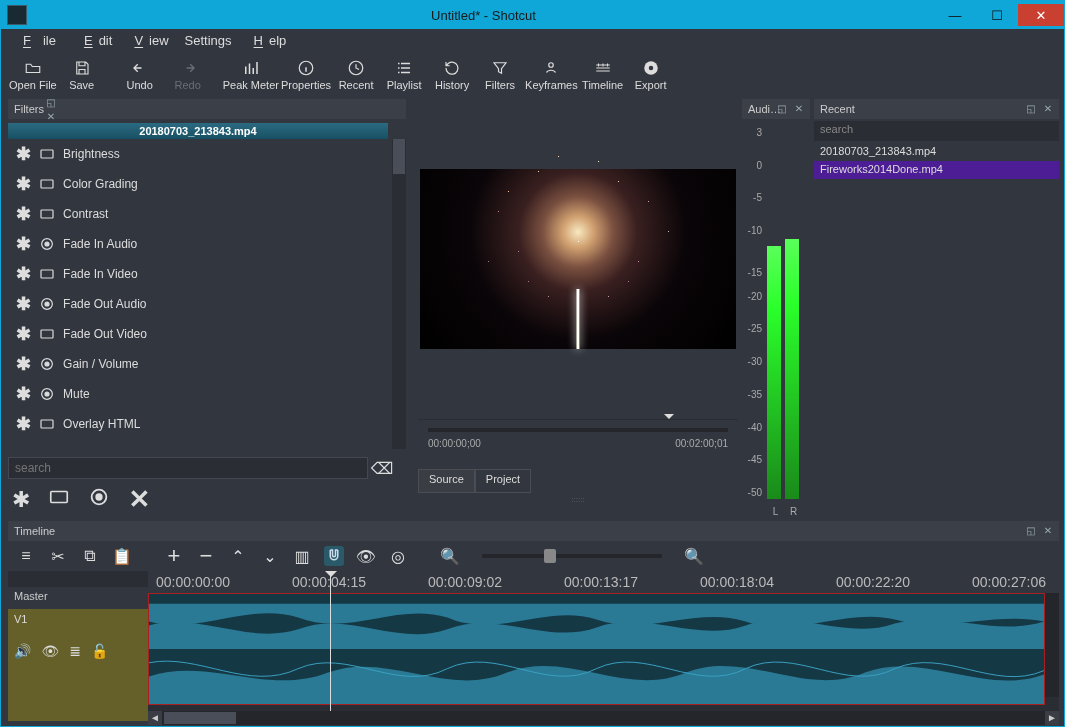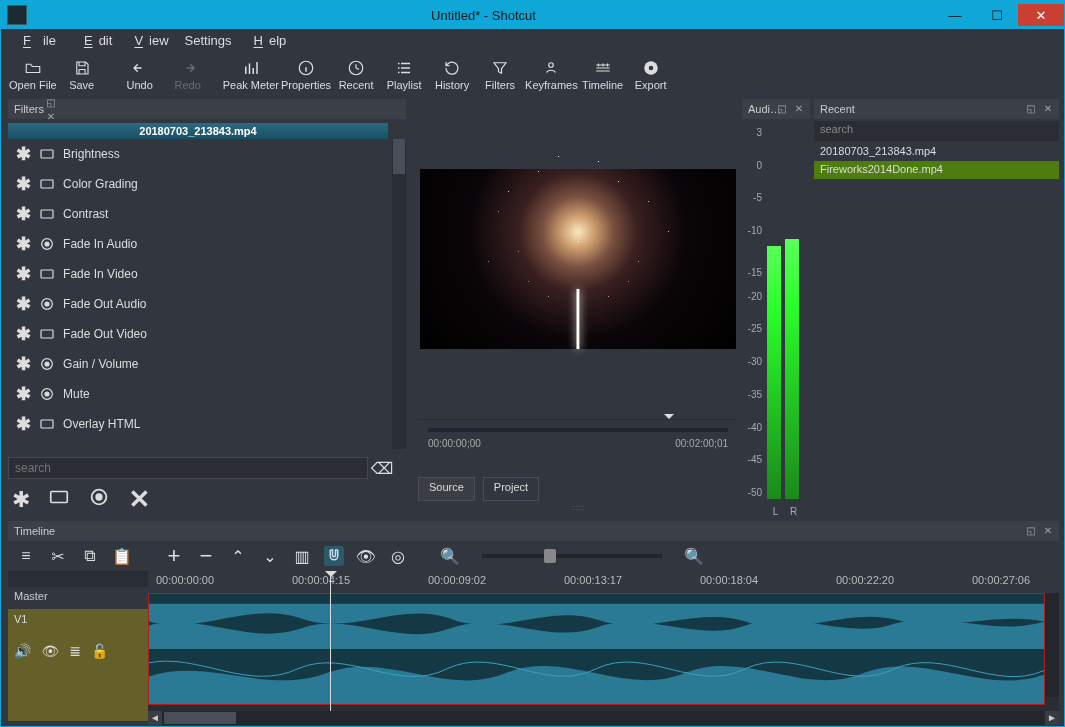--- a/index.html
+++ b/index.html
@@ -48,46 +48,46 @@
 .scrubber .track{position:absolute;left:10px;right:10px;top:8px;height:4px;background:#24262c}
 .scrubber .play{position:absolute;left:250px;top:-6px;width:1px;height:20px}
 .scrubber .play::before{content:"";position:absolute;left:-4px;top:0;border:5px solid transparent;border-top-color:#ddd}
 .sc-labels{position:absolute;left:10px;right:10px;top:18px;display:flex;justify-content:space-between;font-size:10px;color:#aaa}
 .transport{height:24px;display:flex;align-items:center;gap:6px;font-size:11px;color:#ccc}
 .transport .tc{background:#1e2026;padding:2px 6px;border:1px solid #3a3d44}
 .transport .spin{display:flex;flex-direction:column;margin-left:-2px}
 .transport .spin div{width:12px;height:9px;background:#3a3d44;font-size:7px;text-align:center;line-height:8px;border:1px solid #222}
 .transport .btns{display:flex;gap:6px;margin-left:auto;margin-right:4px}
 .transport .btns span{font-size:13px;color:#ddd}
-.tabs{height:24px;display:flex;gap:8px;margin-top:20px}
+.tabs{height:24px;display:flex;gap:0;margin-top:12px}
 .tabs .tab{padding:3px 10px;font-size:11px;background:#3a3d44;color:#ddd;border:1px solid #4a4d54}
 .tabs .tab.active{background:#32363f}
 .audio-panel{position:absolute;left:740px;top:0;width:68px;height:420px}
 .audio-scale{position:absolute;left:0;top:28px;bottom:16px;width:22px;font-size:10px;color:#aaa;text-align:right}
 .audio-scale div{position:absolute;right:2px}
 .meters{position:absolute;left:25px;top:28px;bottom:20px;width:36px;display:flex;gap:4px;align-items:flex-end}
 .meter{width:14px;background:linear-gradient(to top,#1a8a1a,#2aff2a 75%,#5aff5a);}
 .lr{position:absolute;bottom:2px;left:25px;width:36px;display:flex;justify-content:space-around;font-size:10px;color:#aaa}
 .recent-panel{position:absolute;left:812px;top:0;right:4px;height:420px}
 .recent-search{height:20px;background:#2a2d34;color:#888;font-size:11px;padding:2px 6px;margin:2px 0}
 .recent-item{height:18px;font-size:11px;color:#ddd;padding:2px 6px}
-.recent-item.sel{background:#4d7c0f}
+.recent-item.sel{background:#4c1d95}
 .timeline-panel{position:absolute;left:6px;right:4px;top:422px;bottom:0}
 .tl-toolbar{height:30px;display:flex;align-items:center;gap:12px;padding:0 8px}
 .tl-toolbar .ic{color:#ddd;font-size:16px;display:inline-flex;align-items:center;justify-content:center;width:20px;height:20px}
 .tl-toolbar .ic.active{background:#2a5a6a;border-radius:3px}
 .tl-toolbar .zoom-slider{width:180px;height:4px;background:#24262c;position:relative;margin:0 10px}
 .tl-toolbar .zoom-slider .zt{position:absolute;left:62px;top:-5px;width:12px;height:14px;background:#888;border-radius:2px}
 .tl-body{position:absolute;top:50px;left:0;right:0;bottom:14px;background:#2a2d34}
 .tl-head{position:absolute;left:0;top:16px;width:140px;bottom:0}
 .master-row{height:22px;background:#32363f;font-size:11px;color:#ccc;padding:3px 6px}
 .track-head{position:absolute;top:22px;left:0;width:140px;height:112px;background:#656029;color:#ddd;font-size:11px;padding:4px 6px}
 .track-head .ticons{display:flex;gap:10px;margin-top:18px;font-size:14px}
 .ruler{position:absolute;left:140px;right:0;top:0;height:22px;background:#32363f}
-.ruler .tick{position:absolute;top:3px;font-size:11px;color:#bbb}
+.ruler .tick{position:absolute;top:3px;font-size:14px;color:#bbb}
 .clip{position:absolute;left:140px;right:14px;top:22px;height:112px;background:#153845;border:1px solid #aa2020}
 .clip svg{position:absolute;left:0;top:0}
 .playhead{position:absolute;left:322px;top:0;bottom:0;width:1px;background:#ddd}
 .playhead::before{content:"";position:absolute;left:-5px;top:0;border:6px solid transparent;border-top-color:#ddd}
 .tl-hscroll{position:absolute;left:140px;right:0;bottom:0;height:14px;background:#24262c}
 .tl-hscroll .th{position:absolute;left:16px;width:72px;top:1px;bottom:1px;background:#4a4e58}
 .tl-hscroll .ar{position:absolute;top:0;width:14px;height:14px;background:#3a3d44;color:#ccc;font-size:10px;text-align:center;line-height:13px}
 .tl-vscroll{position:absolute;right:0;top:22px;bottom:14px;width:14px;background:#24262c}
 svg.ikon{width:18px;height:18px}
 </style>

